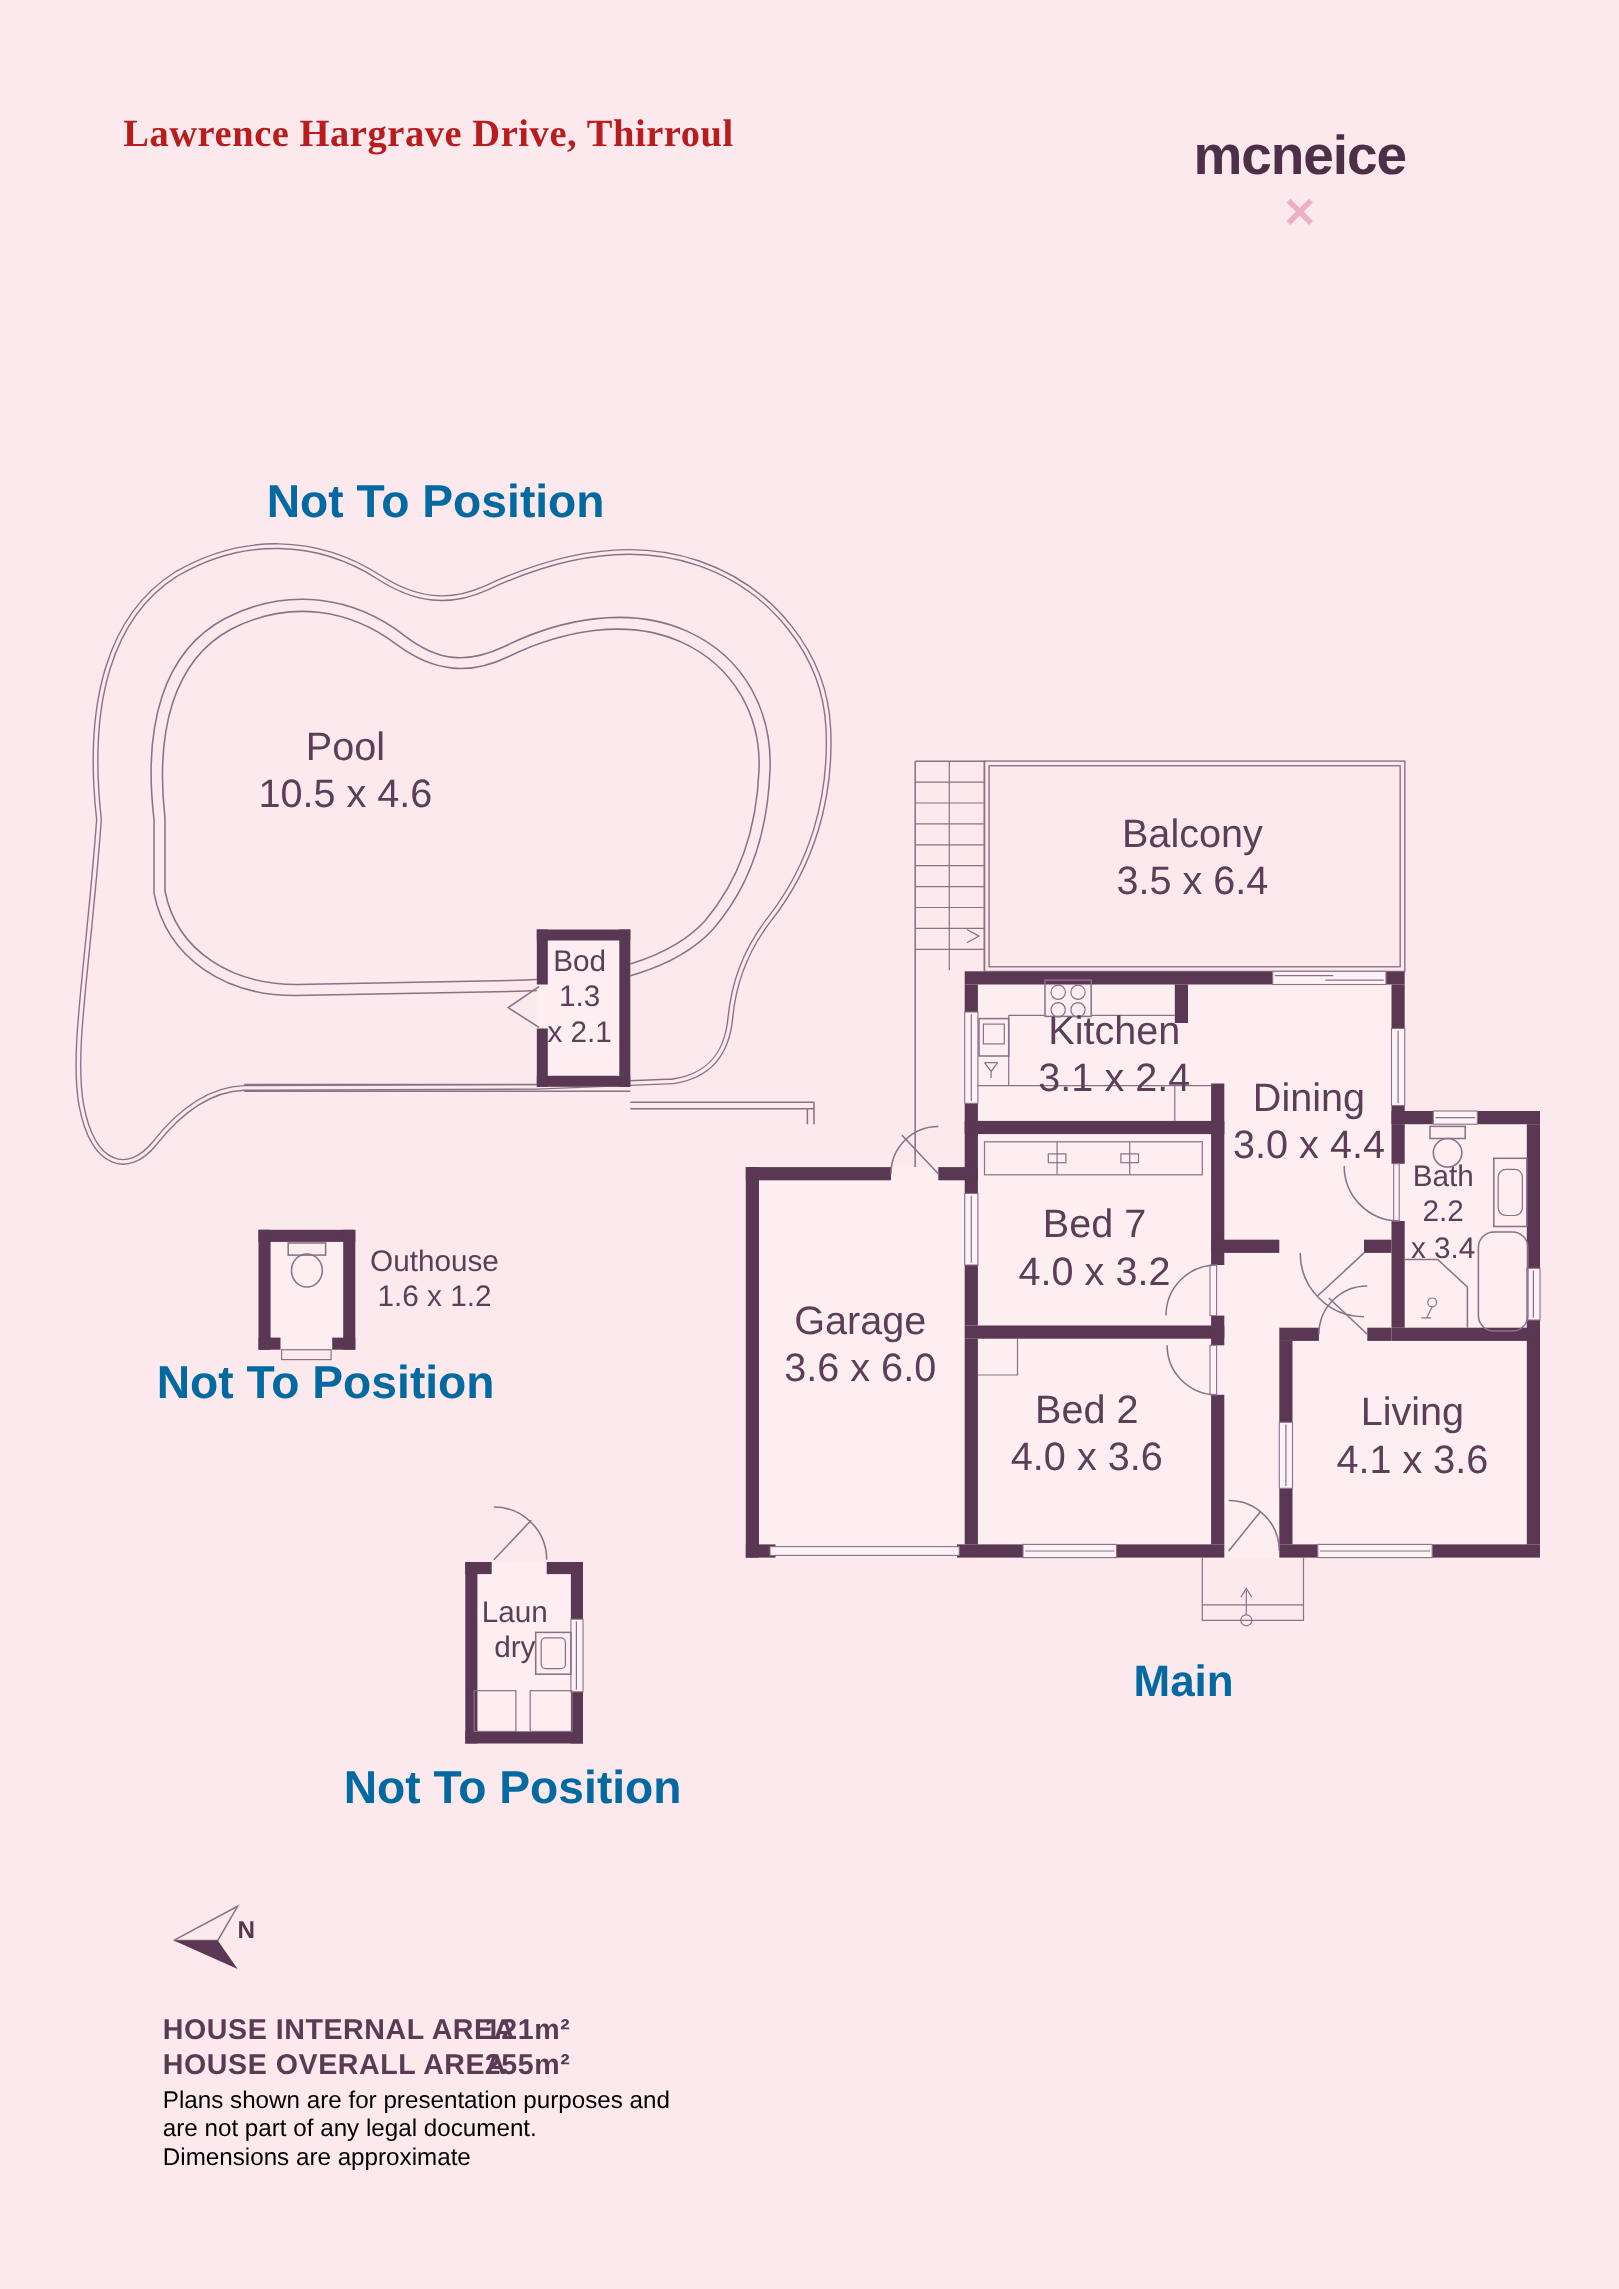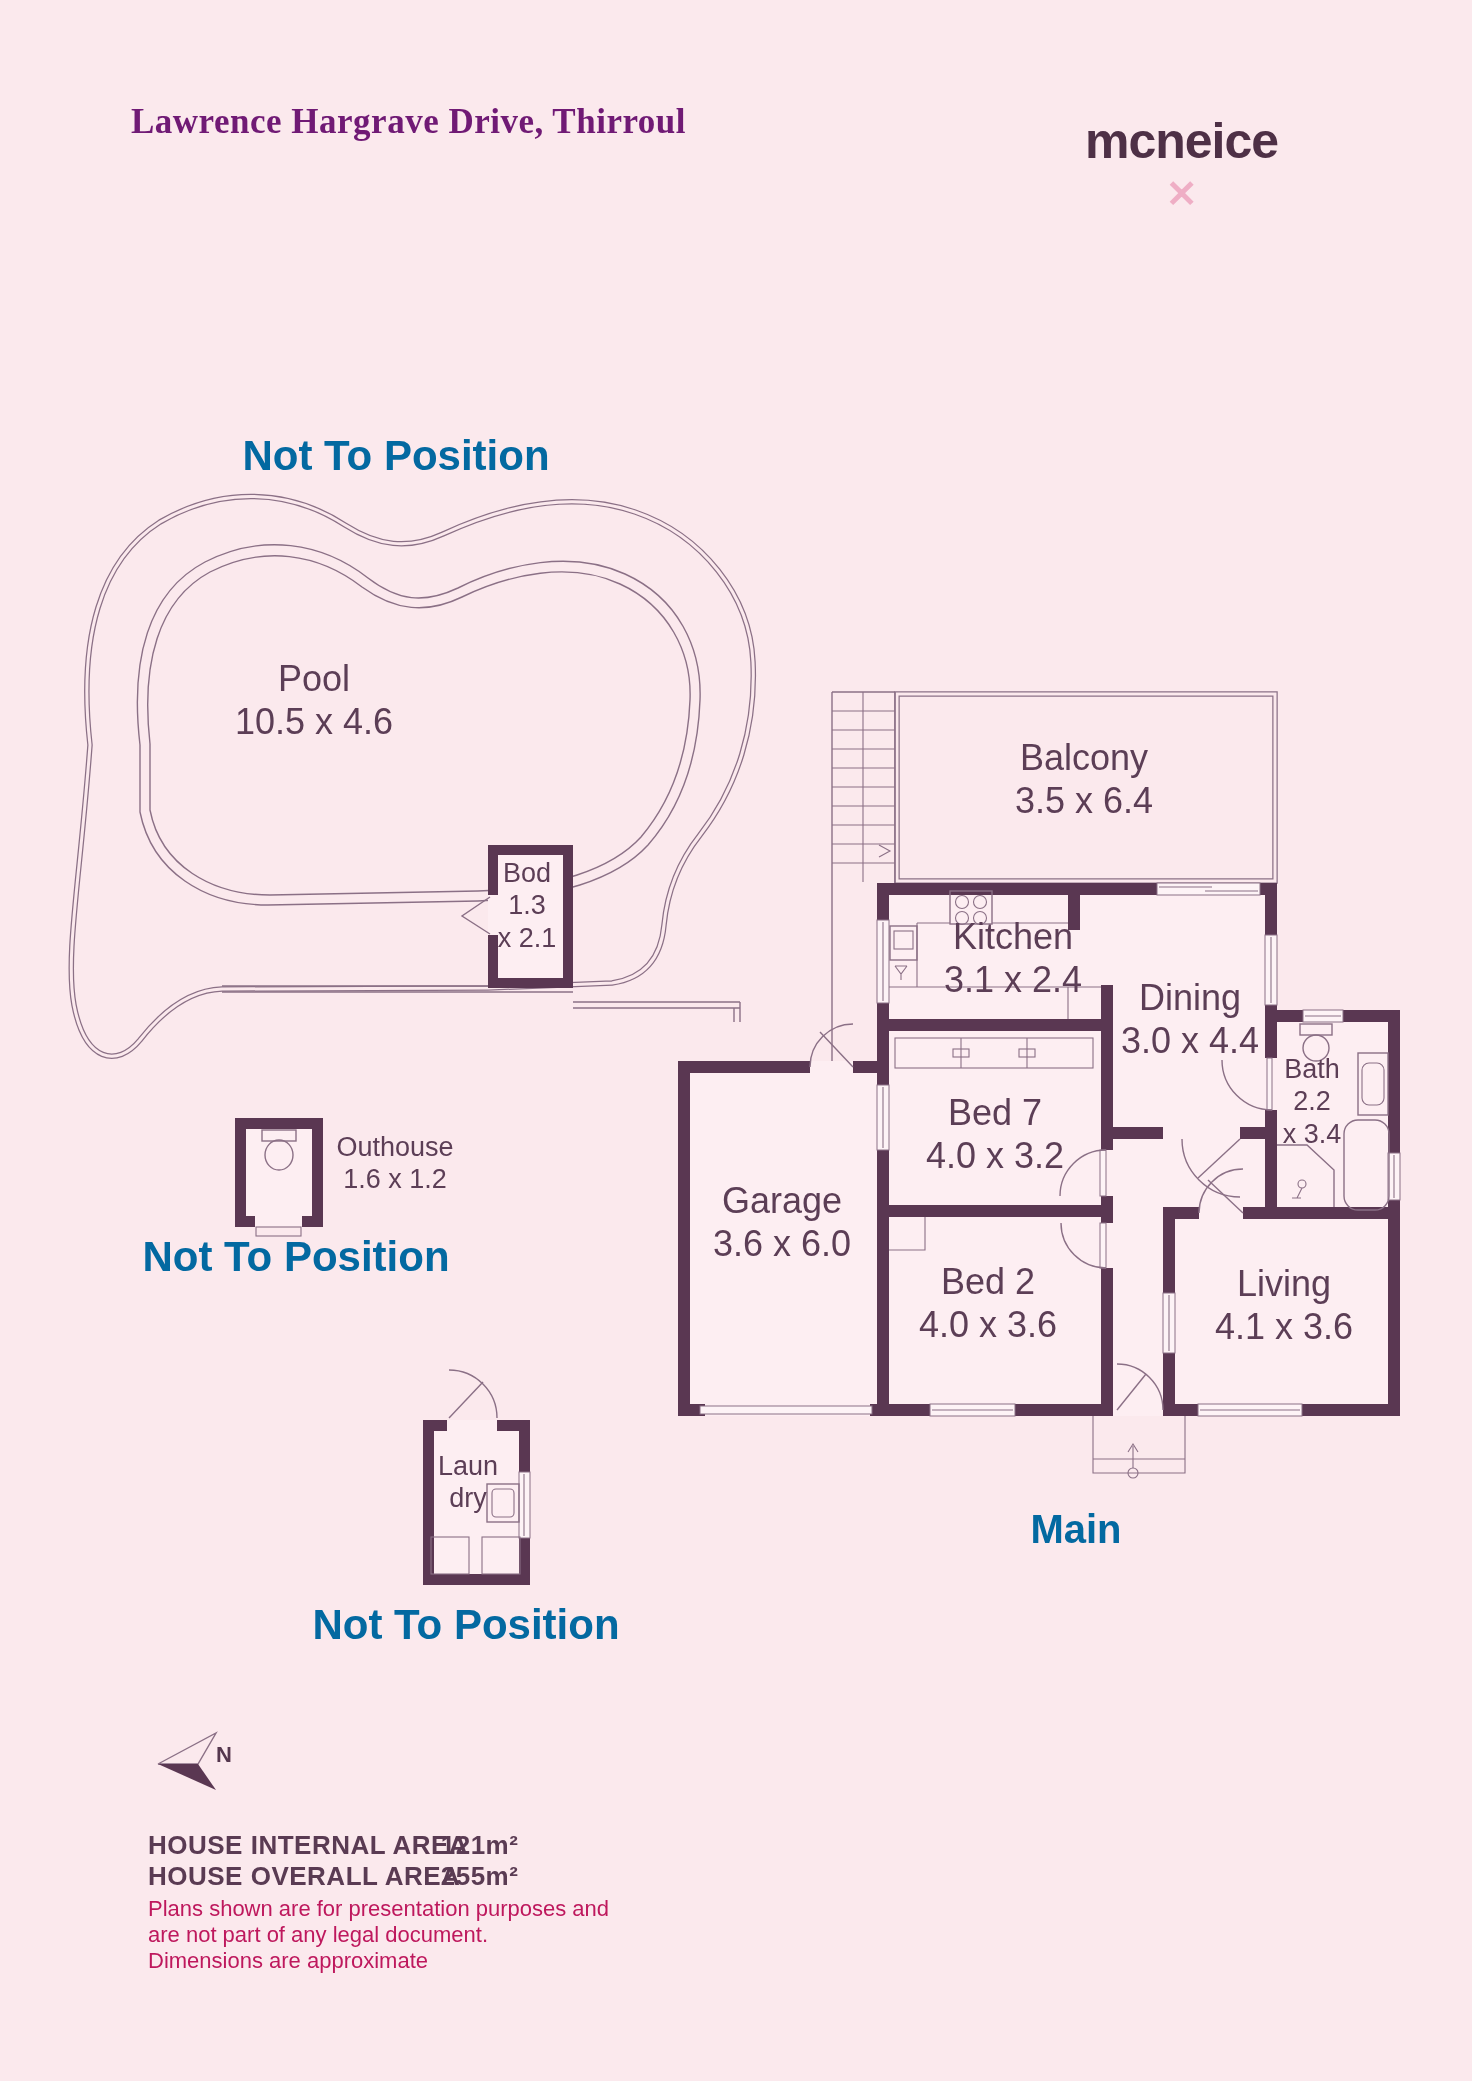--- a/index.html
+++ b/index.html
@@ -1,29 +1,29 @@
 <!DOCTYPE html>
 <html><head>
 <meta charset="utf-8">
 <style>
   html,body{margin:0;padding:0;}
   .page{position:relative;width:1472px;height:2081px;background:#fbe9ed;overflow:hidden;
         font-family:"Liberation Sans",sans-serif;color:#5c3e56;}
   .abs{position:absolute;}
-  .title{font-family:"Liberation Serif",serif;font-size:35px;font-weight:600;color:#701a75;letter-spacing:.5px;margin-left:19px;}
+  .title{font-family:"Liberation Serif",serif;font-size:35px;font-weight:600;color:#b91c1c;letter-spacing:.5px;}
   .logo{display:flex;align-items:center;gap:9px;flex-direction:column;}
   .logo-word{font-size:50px;font-weight:700;color:#4e3046;letter-spacing:-1px;line-height:1;}
   .logo-mark{font-size:38px;font-weight:700;color:#efaec5;line-height:1;}
   .heading{font-size:42px;font-weight:700;color:#0369a1;white-space:nowrap;}
   .lbl{position:absolute;transform:translate(-50%,-50%);text-align:center;line-height:1.2;
        font-size:36px;color:#5c3e56;white-space:nowrap;}
   .lbl.small{font-size:27px;text-align:center;}
   .area-row{font-size:26px;font-weight:600;color:#5a3b53;letter-spacing:.5px;white-space:nowrap;}
   .area-label{display:inline-block;width:285px;}
-  .disc{font-size:22px;color:#be185d;white-space:nowrap;}
+  .disc{font-size:22px;color:#000000;white-space:nowrap;}
   svg{position:absolute;left:0;top:0;}
   .w{fill:#5a3752;}
   .ln{stroke:#8b7086;stroke-width:1.4;fill:none;}
   .lnt{stroke:#8b7086;stroke-width:1.1;fill:none;}
   .win{fill:#fdf3f6;stroke:#8b7086;stroke-width:1;}
   .leaf{fill:#fdf3f6;stroke:#8b7086;stroke-width:1;}
   .fill{fill:#fdeef2;}
   .dk1{stroke:#8b7086;stroke-width:5.5;fill:none;}
   .dk2{stroke:#fbe9ed;stroke-width:3;fill:none;}
   .compass-n{font-family:"Liberation Sans",sans-serif;font-size:22px;font-weight:600;fill:#55374e;}

